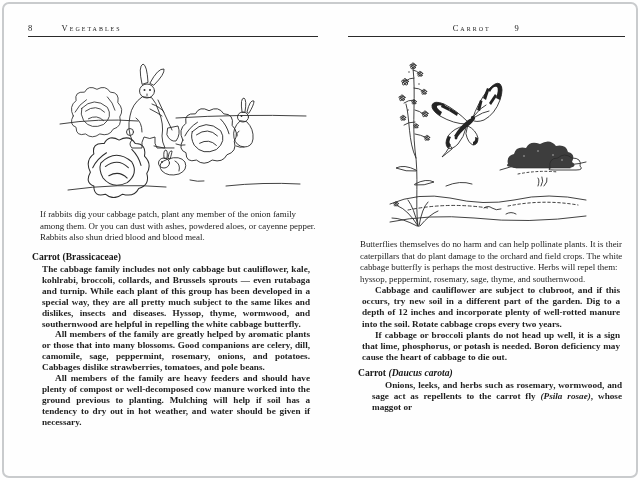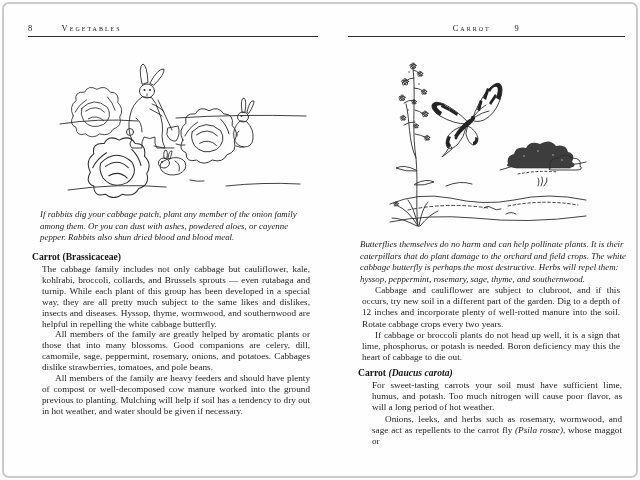--- a/index.html
+++ b/index.html
@@ -15,29 +15,29 @@
   .running-head{position:absolute;top:23px;left:0;right:0;font-size:8.5px;
     font-variant:small-caps;letter-spacing:1.6px;color:#1c1c1c;white-space:nowrap;}
   .running-head .title{letter-spacing:2px;}
   .rh-left .title{margin-left:24px;margin-top:12px;}
   .rh-right{text-align:center;}
   .rh-right .pagenum{margin-left:20px;}
   .rule{position:absolute;top:36px;left:0;right:0;border-top:1px solid #2a2a2a;}
   .illus{position:absolute;}
   .illus-left{top:52px;left:30px;width:250px;height:146px;}
   .illus-right{top:58px;left:40px;width:200px;height:170px;}
-  .caption{position:absolute;font-style:italic;font-size:8.9px;line-height:11.8px;color:#1c1c1c;}
+  .caption{position:absolute;font-size:8.9px;line-height:11.8px;color:#1c1c1c;}
   .caption-left{top:200px;left:12px;width:276px;}
   .caption-right{top:230px;left:12px;width:266px;}
   .section-heading{position:absolute;font-size:9.6px;font-weight:bold;margin:0;color:#161616;}
   .heading-left{top:251px;left:4px;}
   .heading-right{top:367px;left:10px;}
   .heading-right .latin{font-style:italic;font-weight:600;}
   .bodytext{position:absolute;font-size:9.2px;line-height:10.9px;text-align:justify;color:#1e1e1e;}
-  .bodytext p{margin:0;}
+  .bodytext p{margin:0;font-weight:bold;}
   .bodytext p.indent{text-indent:13px;}
   .body-left{top:264px;left:14px;width:268px;}
   .cont-right{top:285px;left:14px;width:258px;line-height:11.2px;}
   .body-right{top:380px;left:24px;width:250px;line-height:11.2px;}
   .body-right .latin{font-style:italic;}
   svg .ik{stroke:#2d2d2d;fill:none;stroke-width:0.9;stroke-linecap:round;stroke-linejoin:round;}
 </style>
 </head>
 <body>
 
@@ -215,26 +215,25 @@
           <path class="ik" stroke-width="0.7" d="M86 58 Q92 50 98 47"></path>
           <path class="ik" stroke-width="0.7" d="M87 59 Q95 54 101 53"></path>
         </g>
       </svg>
     </div>
 
     <p class="caption caption-right">Butterflies themselves do no harm and can help pollinate plants. It is their caterpillars that do plant damage to the orchard and field crops. The white cabbage butterfly is perhaps the most destructive. Herbs will repel them: hyssop, peppermint, rosemary, sage, thyme, and southernwood.</p>
 
     <div class="bodytext cont-right">
       <p class="indent">Cabbage and cauliflower are subject to clubroot, and if this occurs, try new soil in a different part of the garden. Dig to a depth of 12 inches and incorporate plenty of well-rotted manure into the soil. Rotate cabbage crops every two years.</p>
-      <p class="indent">If cabbage or broccoli plants do not head up well, it is a sign that lime, phosphorus, or potash is needed. Boron deficiency may this the heart of cabbage to die out.</p>
+      <p class="indent">If cabbage or broccoli plants do not head up well, it is a sign that lime, phosphorus, or potash is needed. Boron deficiency may cause the heart of cabbage to die out.</p>
     </div>
 
     <h3 class="section-heading heading-right">
       <span>Carrot</span>
       <span class="latin">(Daucus carota)</span>
     </h3>
 
     <div class="bodytext body-right">
-      <p>For sweet-tasting carrots your soil must have sufficient lime, humus, and potash. Too much nitrogen will cause poor flavor, as will a long period of hot weather.</p>
       <p class="indent"><span>Onions, leeks, and herbs such as rosemary, wormwood, and sage act as repellents to the carrot fly </span><span class="latin">(Psila rosae)</span><span>, whose maggot or</span></p>
     </div>
   </div>
 </div>
 
 </body></html>

